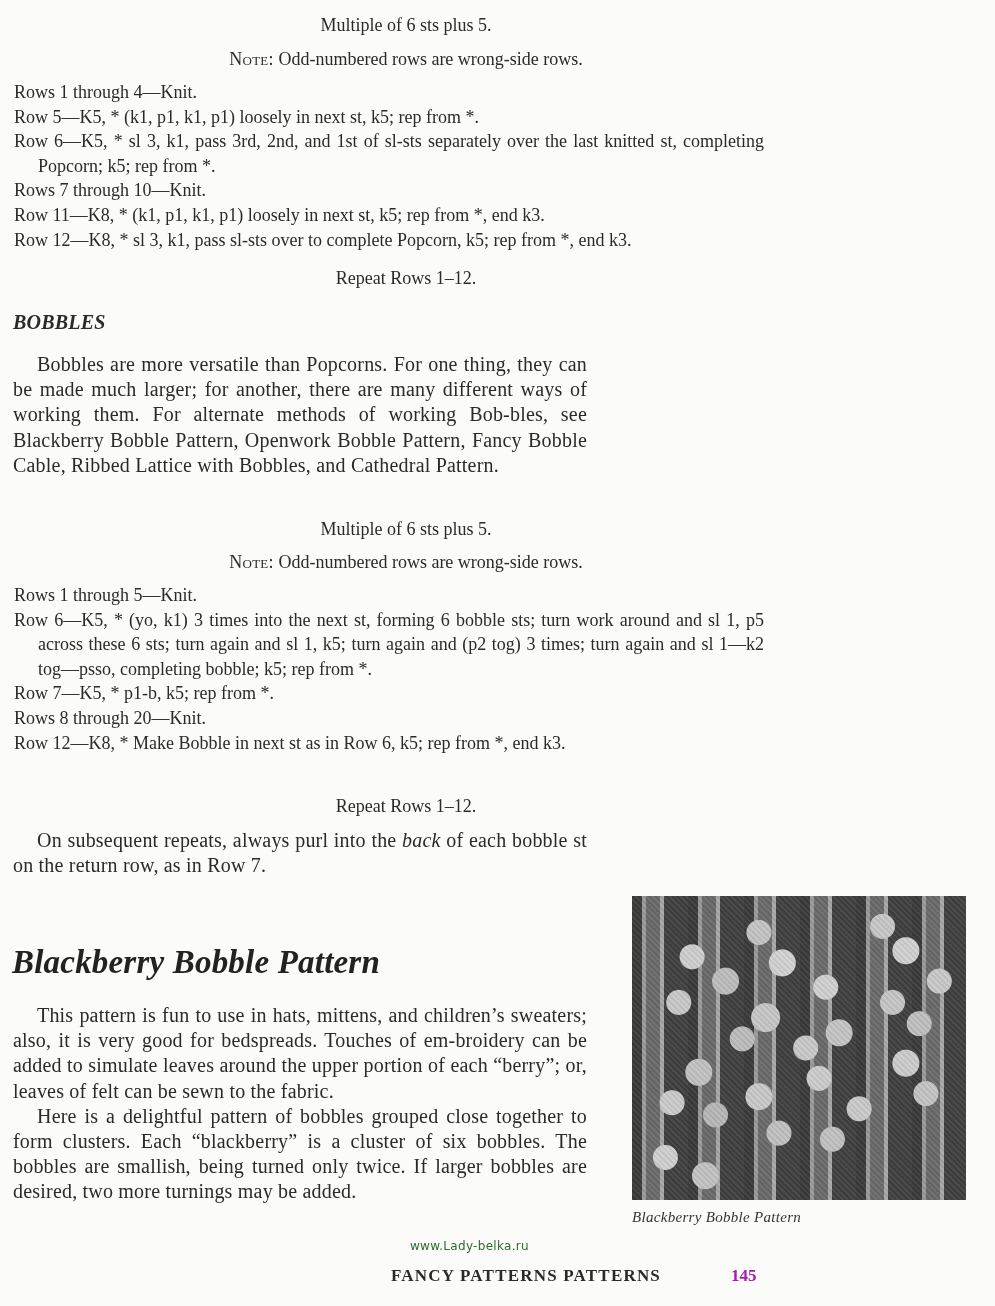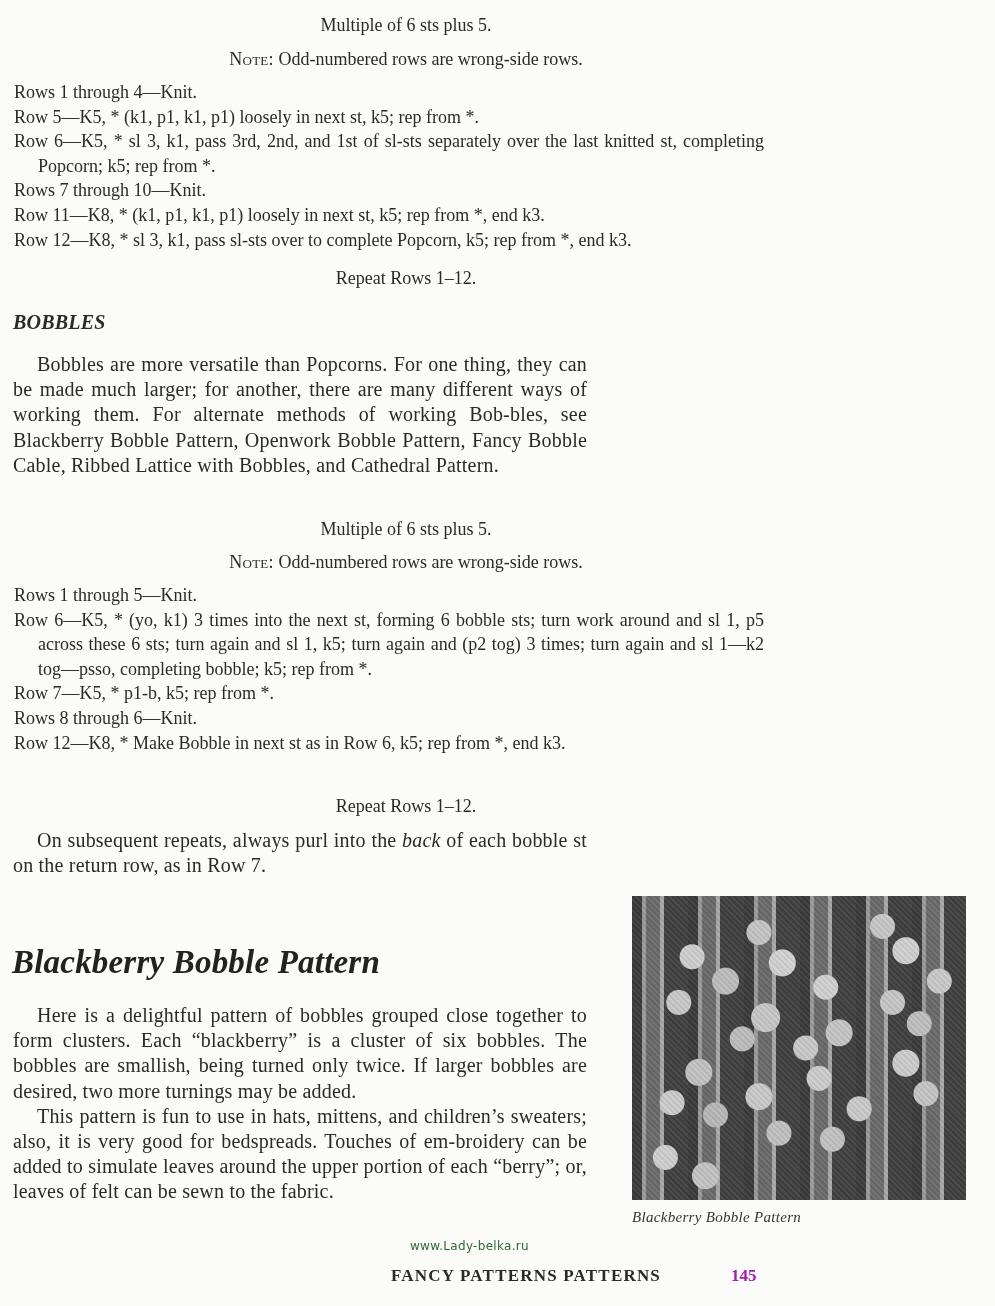--- a/index.html
+++ b/index.html
@@ -113,35 +113,35 @@
 
   <div class="center-line" style="top:518px;">Multiple of 6 sts plus 5.</div>
   <div class="center-line" style="top:551px;">
     <span class="smallcaps">Note:</span><span> Odd-numbered rows are wrong-side rows.</span>
   </div>
 
   <div class="rows" style="top:583px;">
     <div class="row">Rows 1 through 5—Knit.</div>
     <div class="row" style="text-align:justify;">Row 6—K5, * (yo, k1) 3 times into the next st, forming 6 bobble sts; turn work around and sl 1, p5 across these 6 sts; turn again and sl 1, k5; turn again and (p2 tog) 3 times; turn again and sl 1—k2 tog—psso, completing bobble; k5; rep from *.</div>
     <div class="row">Row 7—K5, * p1-b, k5; rep from *.</div>
-    <div class="row">Rows 8 through 6—Knit.</div>
+    <div class="row">Rows 8 through 20—Knit.</div>
     <div class="row">Row 12—K8, * Make Bobble in next st as in Row 6, k5; rep from *, end k3.</div>
   </div>
 
   <div class="center-line" style="top:795px;">Repeat Rows 1–12.</div>
 
   <div class="para" style="top:828px;">
     <p><span>On subsequent repeats, always purl into the </span><em>back</em><span> of each bobble st on the return row, as in Row 7.</span></p>
   </div>
 
   <div class="big-title">Blackberry Bobble Pattern</div>
 
   <div class="para" style="top:1003px;">
+    <p>This pattern is fun to use in hats, mittens, and children’s sweaters; also, it is very good for bedspreads. Touches of em-broidery can be added to simulate leaves around the upper portion of each “berry”; or, leaves of felt can be sewn to the fabric.</p>
     <p>Here is a delightful pattern of bobbles grouped close together to form clusters. Each “blackberry” is a cluster of six bobbles. The bobbles are smallish, being turned only twice. If larger bobbles are desired, two more turnings may be added.</p>
-    <p>This pattern is fun to use in hats, mittens, and children’s sweaters; also, it is very good for bedspreads. Touches of em-broidery can be added to simulate leaves around the upper portion of each “berry”; or, leaves of felt can be sewn to the fabric.</p>
   </div>
 
   <div class="photo" title="knitted swatch photo"></div>
   <div class="caption">Blackberry Bobble Pattern</div>
 
   <div class="watermark">www.Lady-belka.ru</div>
 
   <div class="footer-title">FANCY PATTERNS PATTERNS</div>
   <div class="page-num">145</div>
 </div>

